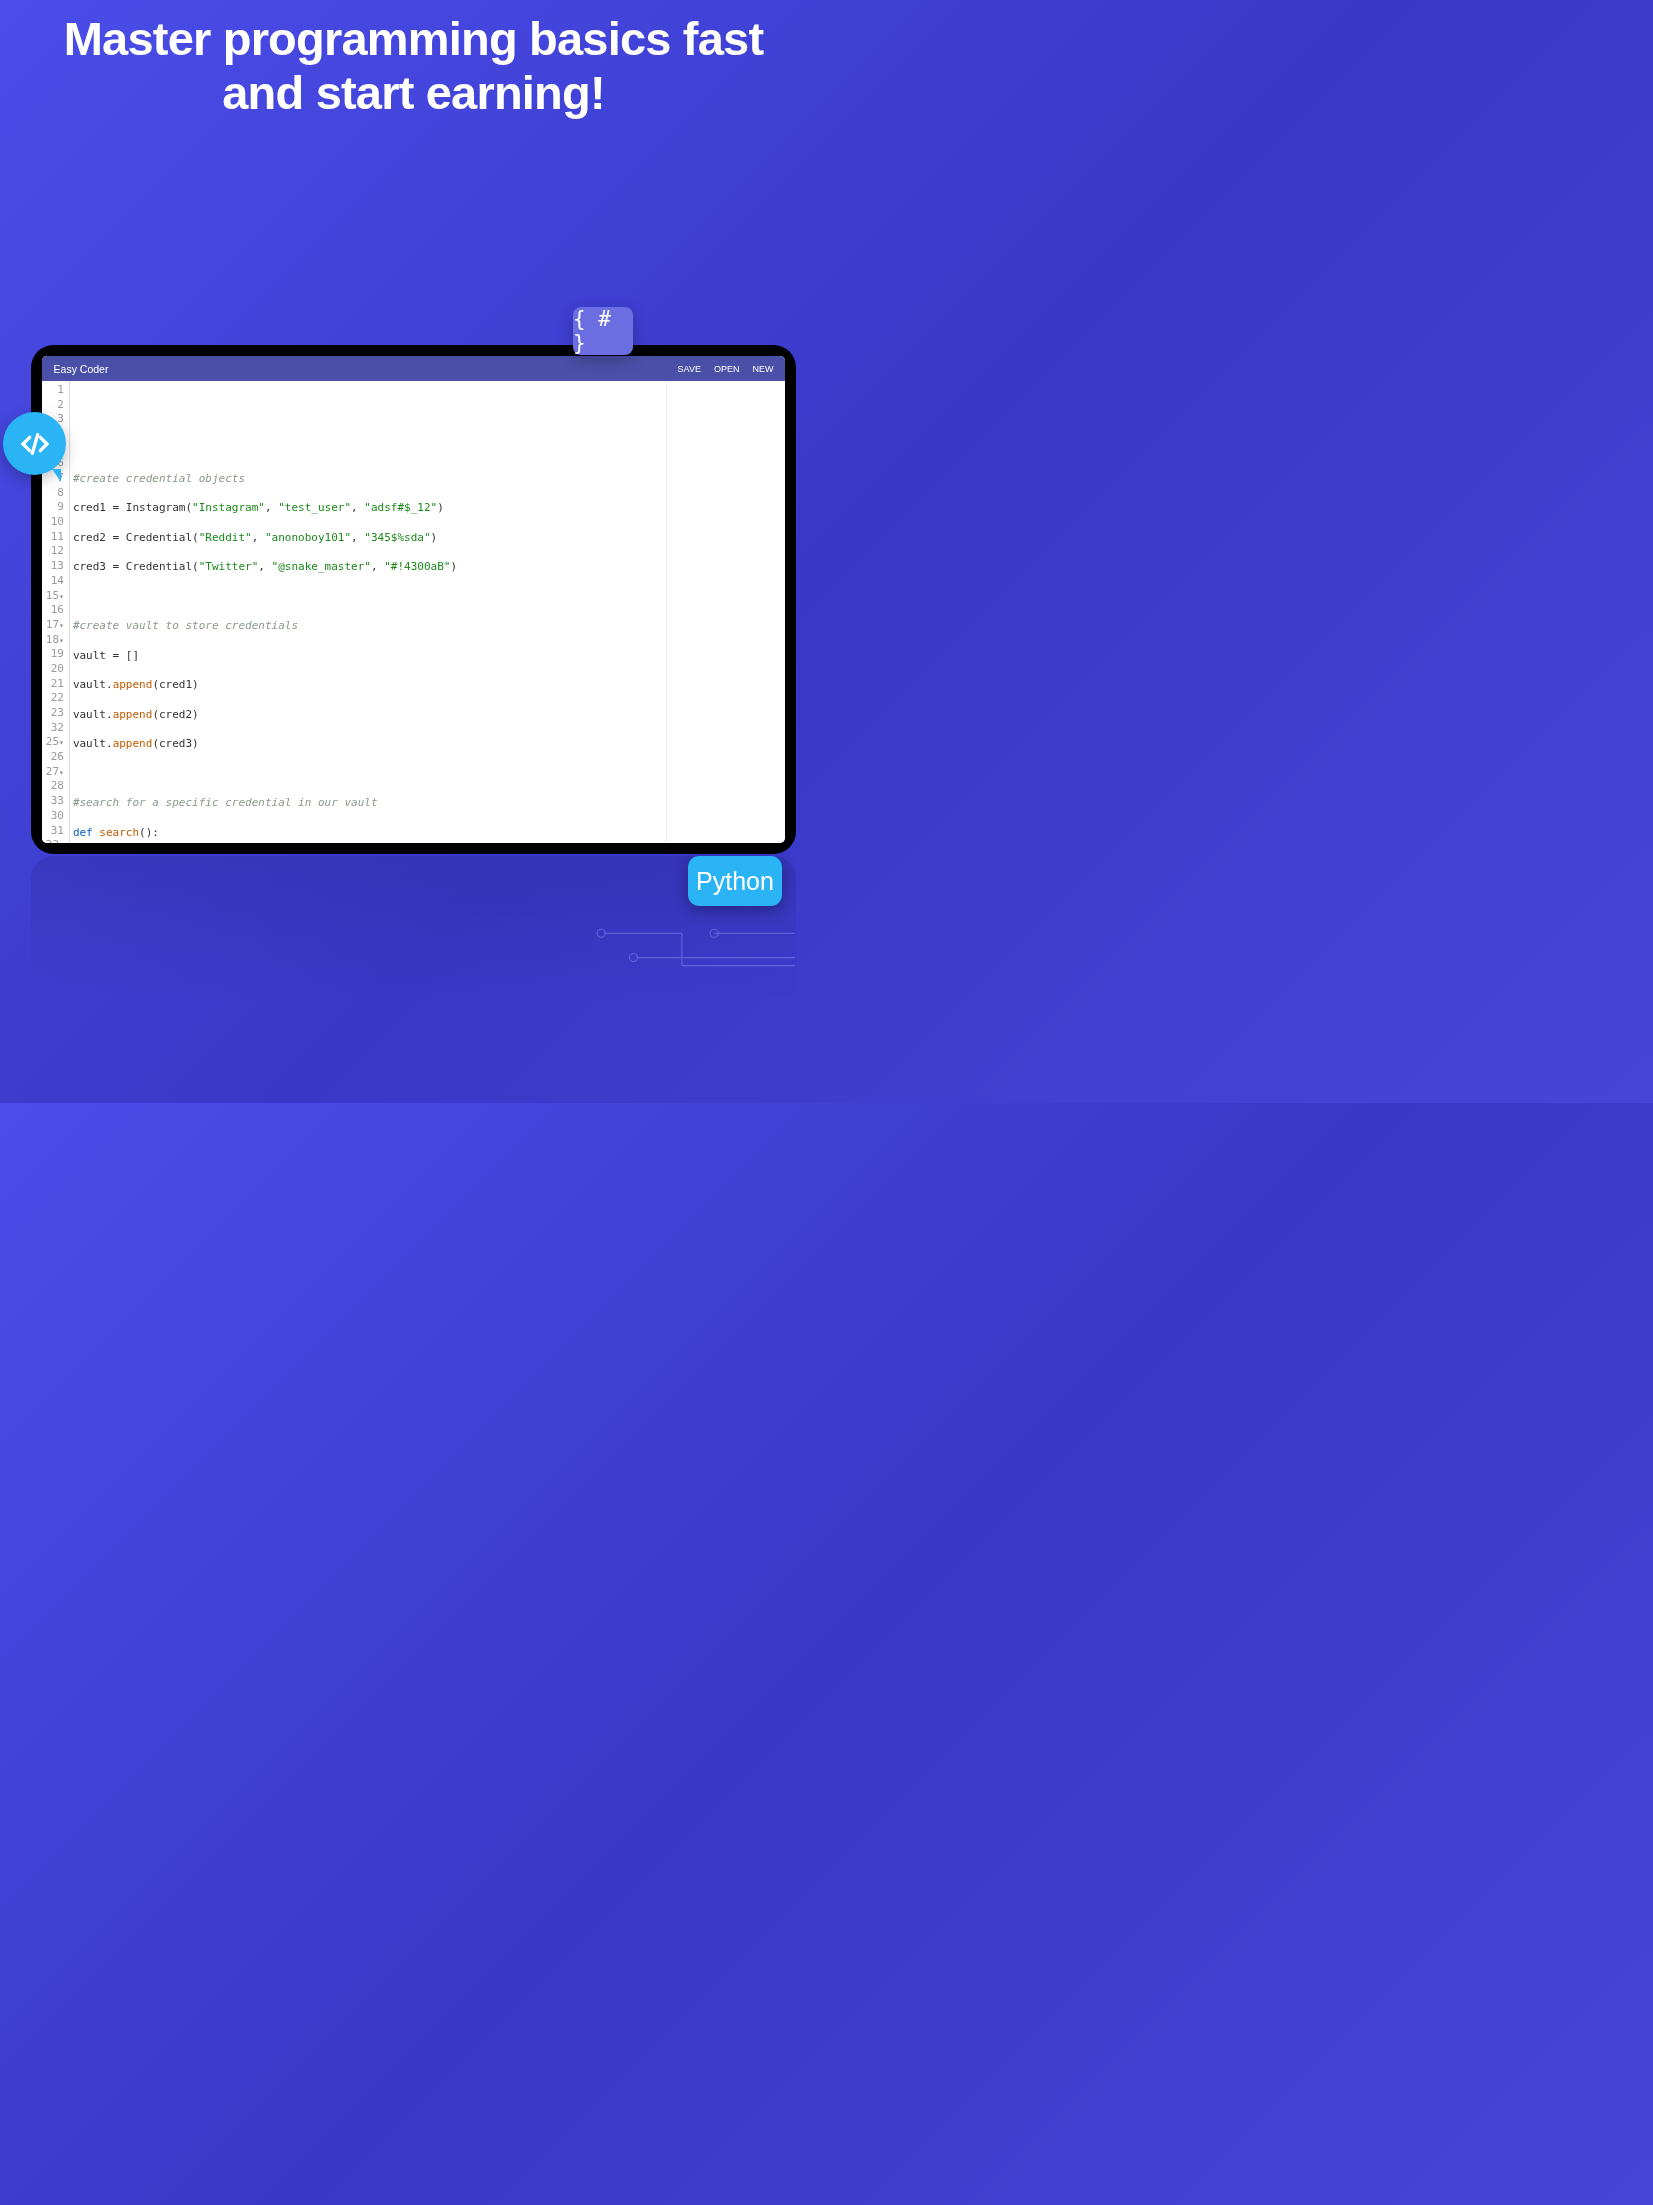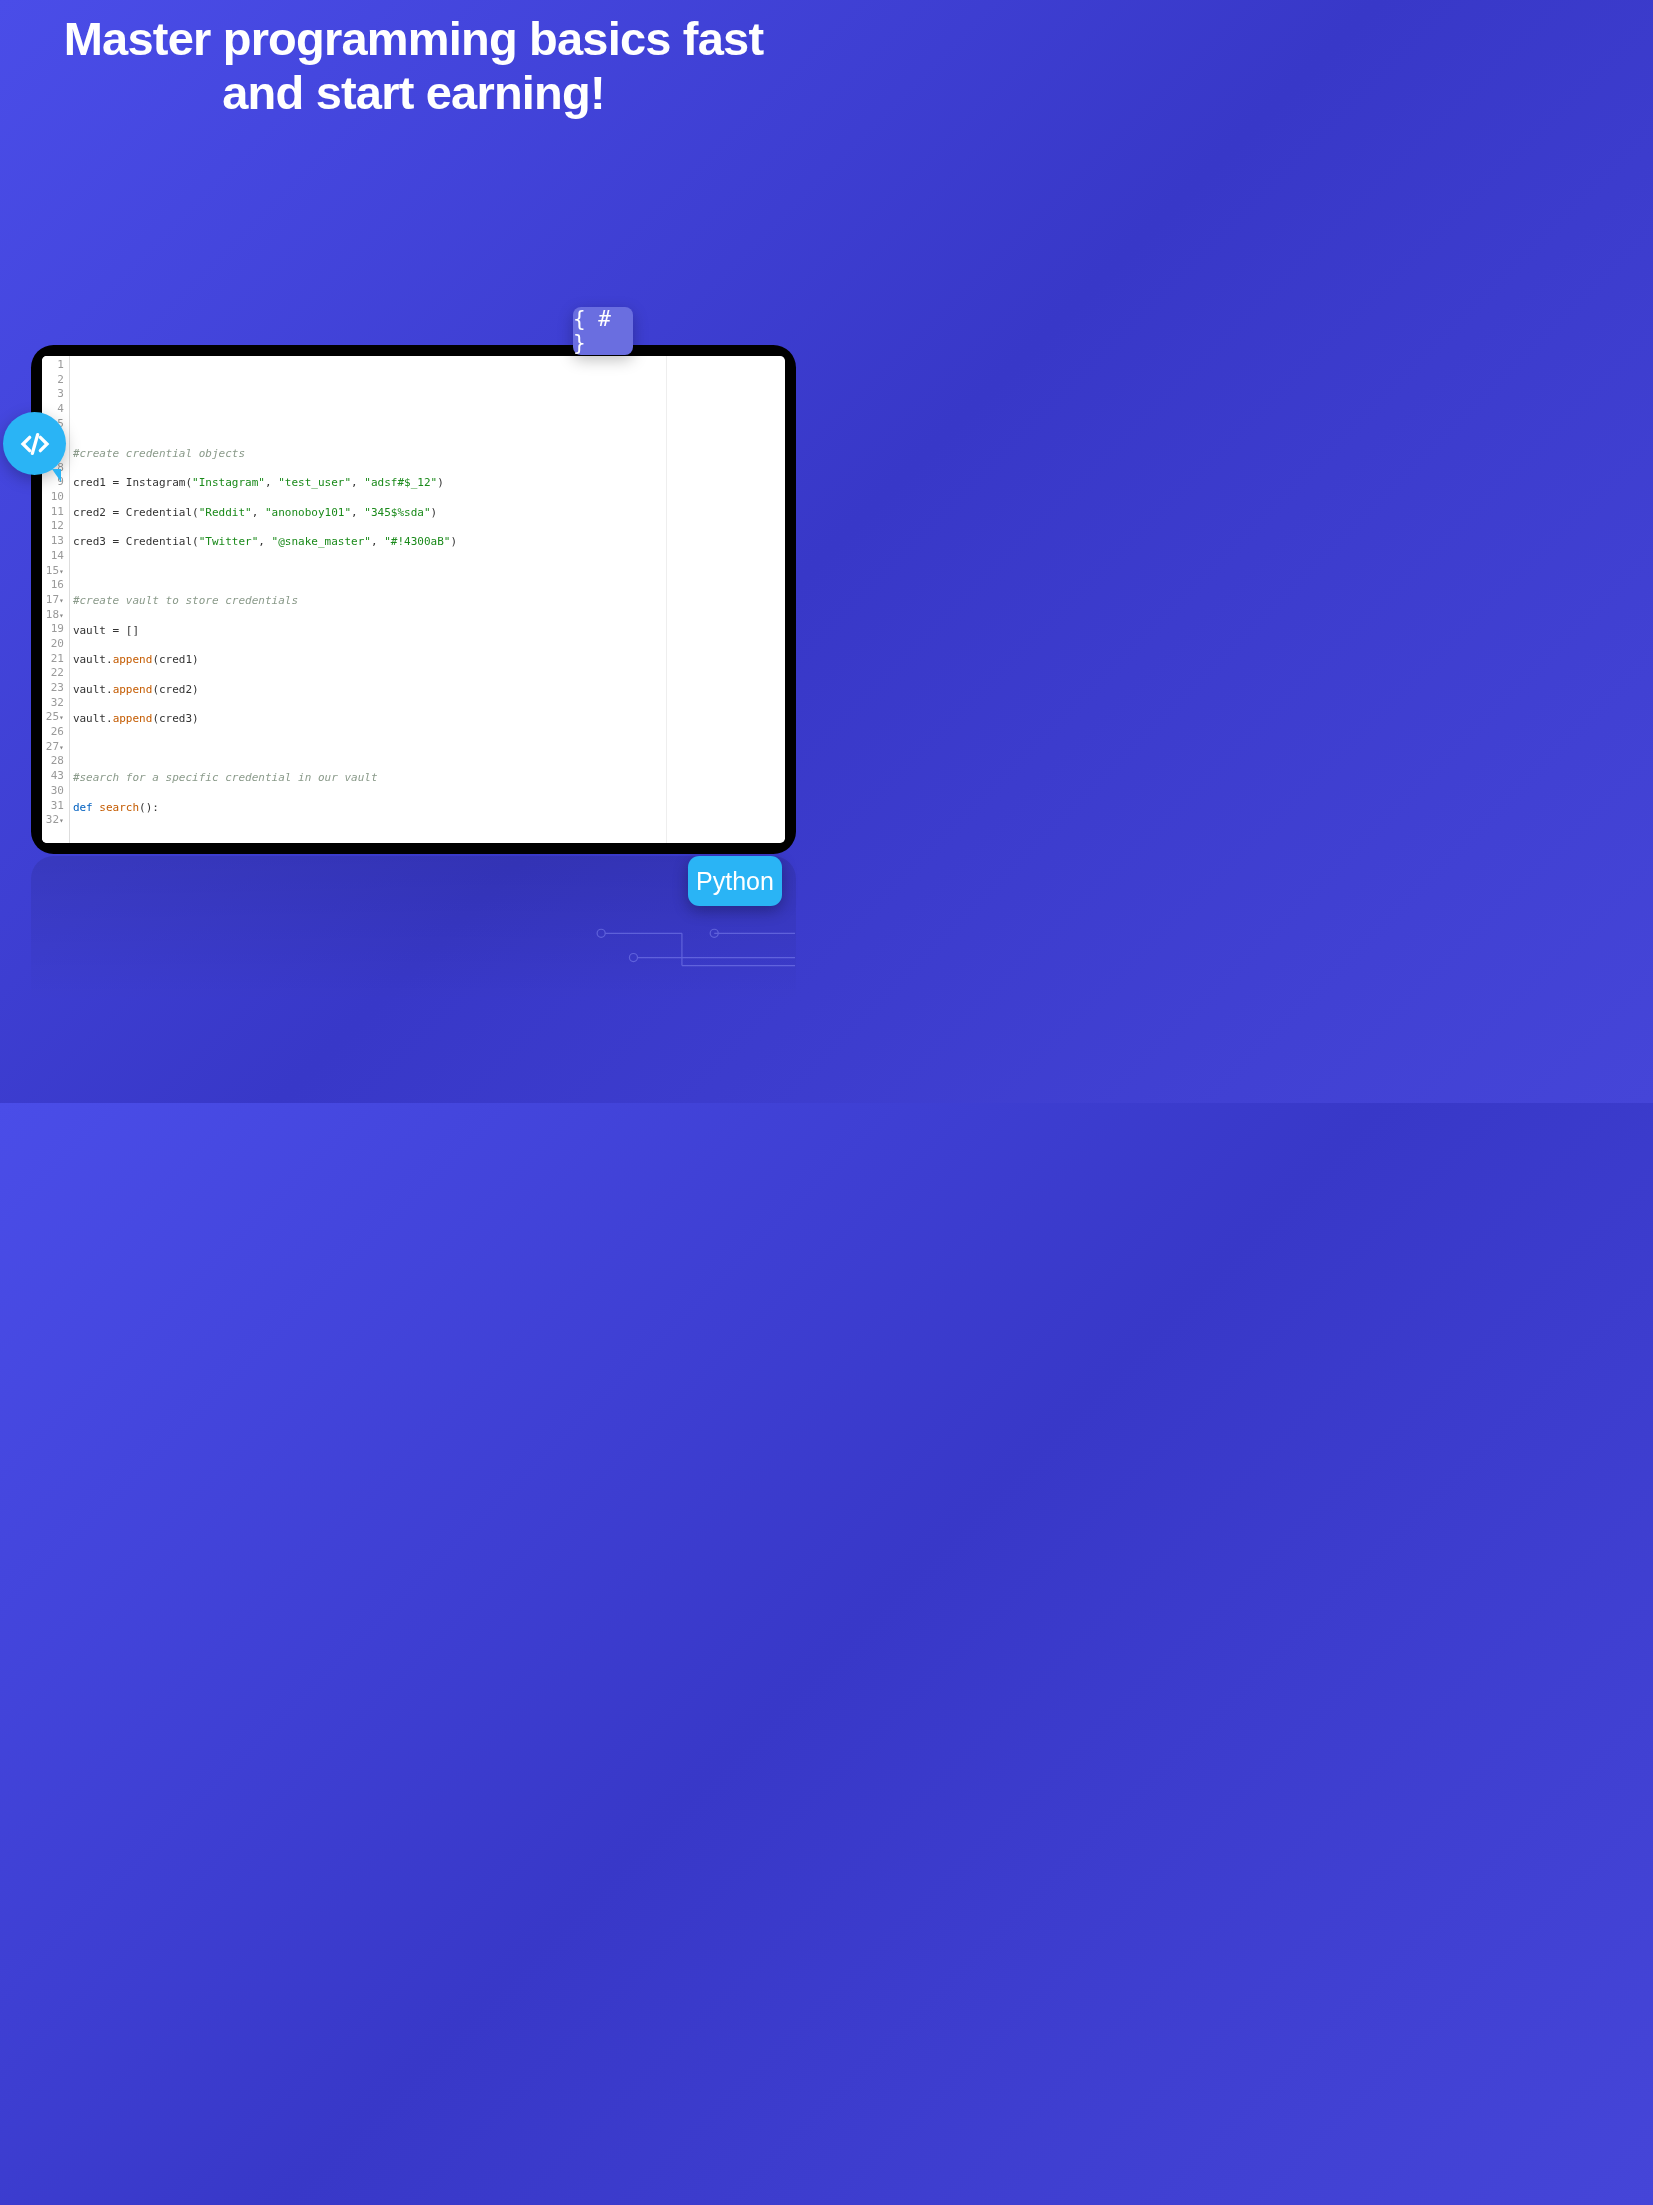--- a/index.html
+++ b/index.html
@@ -173,20 +173,26 @@
 </style>
 </head>
 <body>
 
 <div class="headline">Master programming basics fast and start earning!</div>
 
 <div class="reflection"></div>
 
 <div class="tablet">
   <div class="screen">
+    <div class="app-header">
+      <span class="app-title">Easy Coder</span>
+      <span class="header-btn">SAVE</span>
+      <span class="header-btn">OPEN</span>
+      <span class="header-btn">NEW</span>
+    </div>
     <div class="editor">
       <div class="gutter">
         <span class="ln">1</span>
           <span class="ln">2</span>
           <span class="ln">3</span>
           <span class="ln">4</span>
           <span class="ln">5</span>
           <span class="ln">6</span>
           <span class="ln">7</span>
           <span class="ln">8</span>
@@ -203,21 +209,21 @@
           <span class="ln">19</span>
           <span class="ln">20</span>
           <span class="ln">21</span>
           <span class="ln">22</span>
           <span class="ln">23</span>
           <span class="ln">32</span>
           <span class="ln">25<span class="fold">▾</span></span>
           <span class="ln">26</span>
           <span class="ln">27<span class="fold">▾</span></span>
           <span class="ln">28</span>
-          <span class="ln">43</span>
+          <span class="ln">33</span>
           <span class="ln">30</span>
           <span class="ln">31</span>
           <span class="ln">32<span class="fold">▾</span></span>
       </div>
       <div class="code">
         <div class="rule-line"></div>
 <span class="line"> </span>
 <span class="line"> </span>
 <span class="line"><span class="c-comment">#create credential objects</span></span>
 <span class="line"><span>cred1 = Instagram(</span><span class="c-str">"Instagram"</span><span>, </span><span class="c-str">"test_user"</span><span>, </span><span class="c-str">"adsf#$_12"</span><span>)</span></span>

